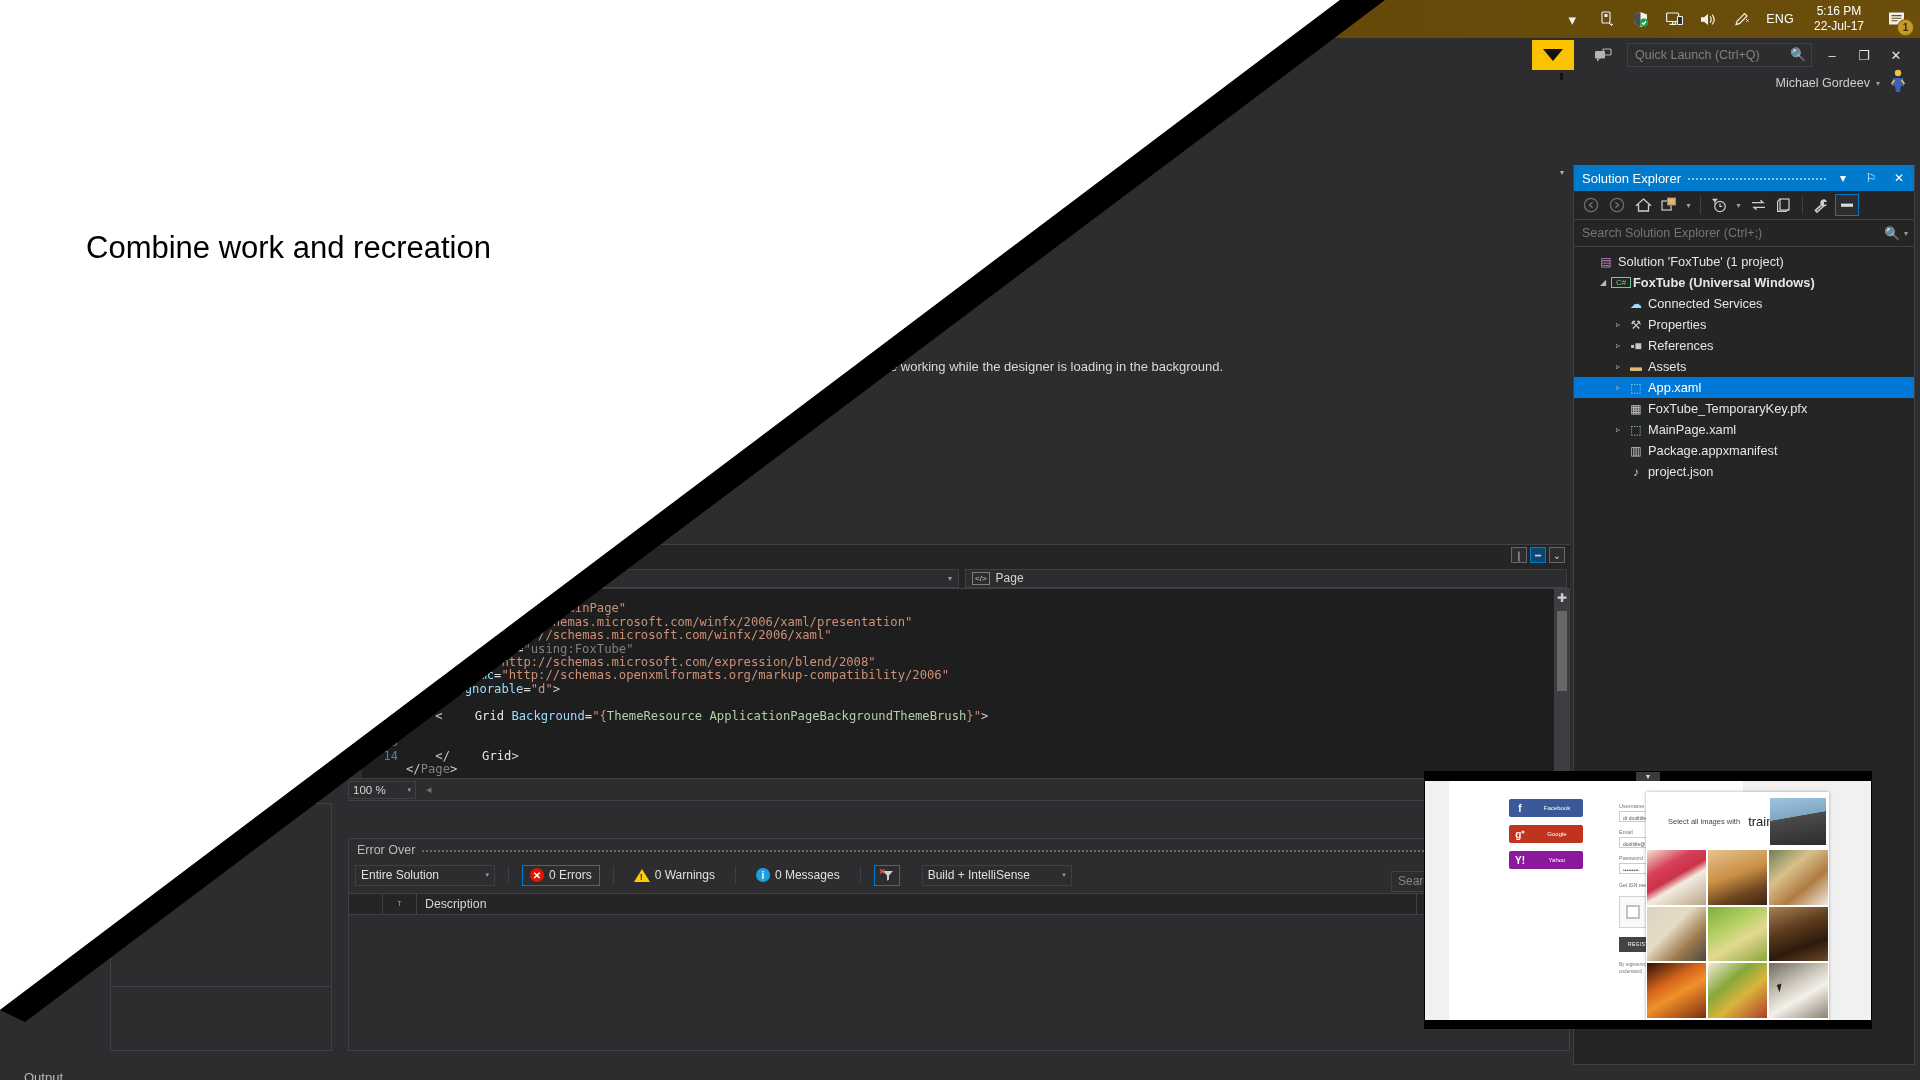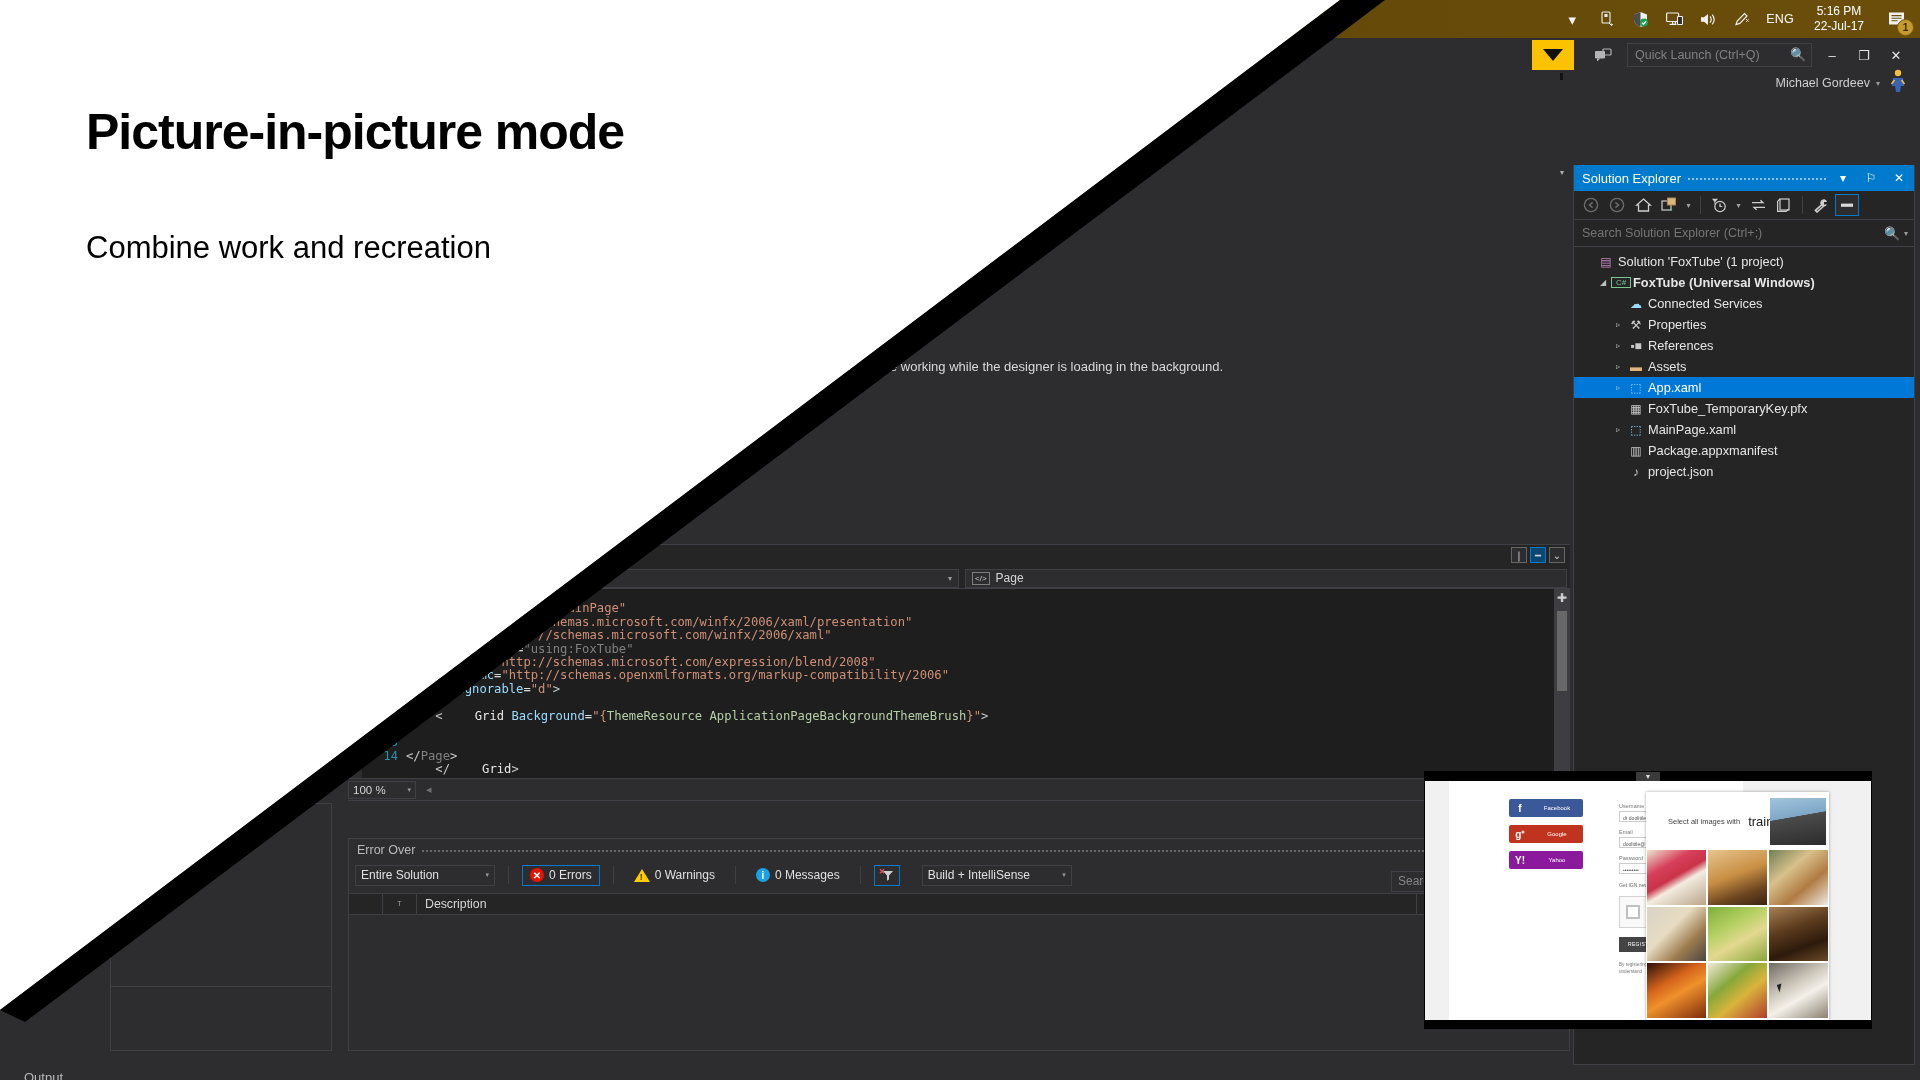--- a/index.html
+++ b/index.html
@@ -394,22 +394,22 @@
             <div class="ln"><span>    </span><span class="c-attr">xmlns</span><span>=</span><span class="c-str">"http://schemas.microsoft.com/winfx/2006/xaml/presentation"</span></div>
             <div class="ln"><span>    </span><span class="c-attr">xmlns:x</span><span>=</span><span class="c-str">"http://schemas.microsoft.com/winfx/2006/xaml"</span></div>
             <div class="ln"><span>    </span><span class="c-ns">xmlns:local</span><span>=</span><span class="c-ns">"using:FoxTube"</span></div>
             <div class="ln"><span>    </span><span class="c-attr">xmlns:d</span><span>=</span><span class="c-str">"http://schemas.microsoft.com/expression/blend/2008"</span></div>
             <div class="ln"><span>    </span><span class="c-attr">xmlns:mc</span><span>=</span><span class="c-str">"http://schemas.openxmlformats.org/markup-compatibility/2006"</span></div>
             <div class="ln"><span>    </span><span class="c-attr">mc:Ignorable</span><span>=</span><span class="c-str">"d"</span><span class="c-br">&gt;</span></div>
             <div class="ln">&nbsp;</div>
             <div class="ln"><span>    </span><span class="c-br">&lt;</span><span class="c-tag">Grid</span><span> </span><span class="c-attr">Background</span><span>=</span><span class="c-str">"{</span><span class="c-res">ThemeResource ApplicationPageBackgroundThemeBrush</span><span class="c-str">}"</span><span class="c-br">&gt;</span></div>
             <div class="ln">&nbsp;</div>
             <div class="ln">&nbsp;</div>
+            <div class="ln"><span>    </span><span class="c-br">&lt;/</span><span class="c-tag">Grid</span><span class="c-br">&gt;</span></div>
             <div class="ln"><span class="c-br">&lt;/</span><span class="c-ns">Page</span><span class="c-br">&gt;</span></div>
-            <div class="ln"><span>    </span><span class="c-br">&lt;/</span><span class="c-tag">Grid</span><span class="c-br">&gt;</span></div>
           </div>
         <div class="code-vscroll">
           <span class="plus">✚</span>
           <div class="thumb"></div>
         </div>
       </div>
 
       <div class="zoom-bar">
         <div class="zoom-combo">
           <span>100 %</span>
@@ -665,16 +665,15 @@
         </div>
       </div>
     </div>
     <div class="pip-bot"></div>
   </div>
 
   <svg class="overlay-wedge" viewBox="0 0 1920 1080" preserveAspectRatio="none">
     <polygon points="0,0 1340,0 0,1010" fill="#ffffff"></polygon>
     <polygon points="1340,0 1385,0 25,1022 0,1010" fill="#000000"></polygon>
   </svg>
-  <div class="slide-title">Picture-in-picture mode</div>
   <div class="slide-sub">Combine work and recreation</div>
 
 </div>
 
 </body></html>

